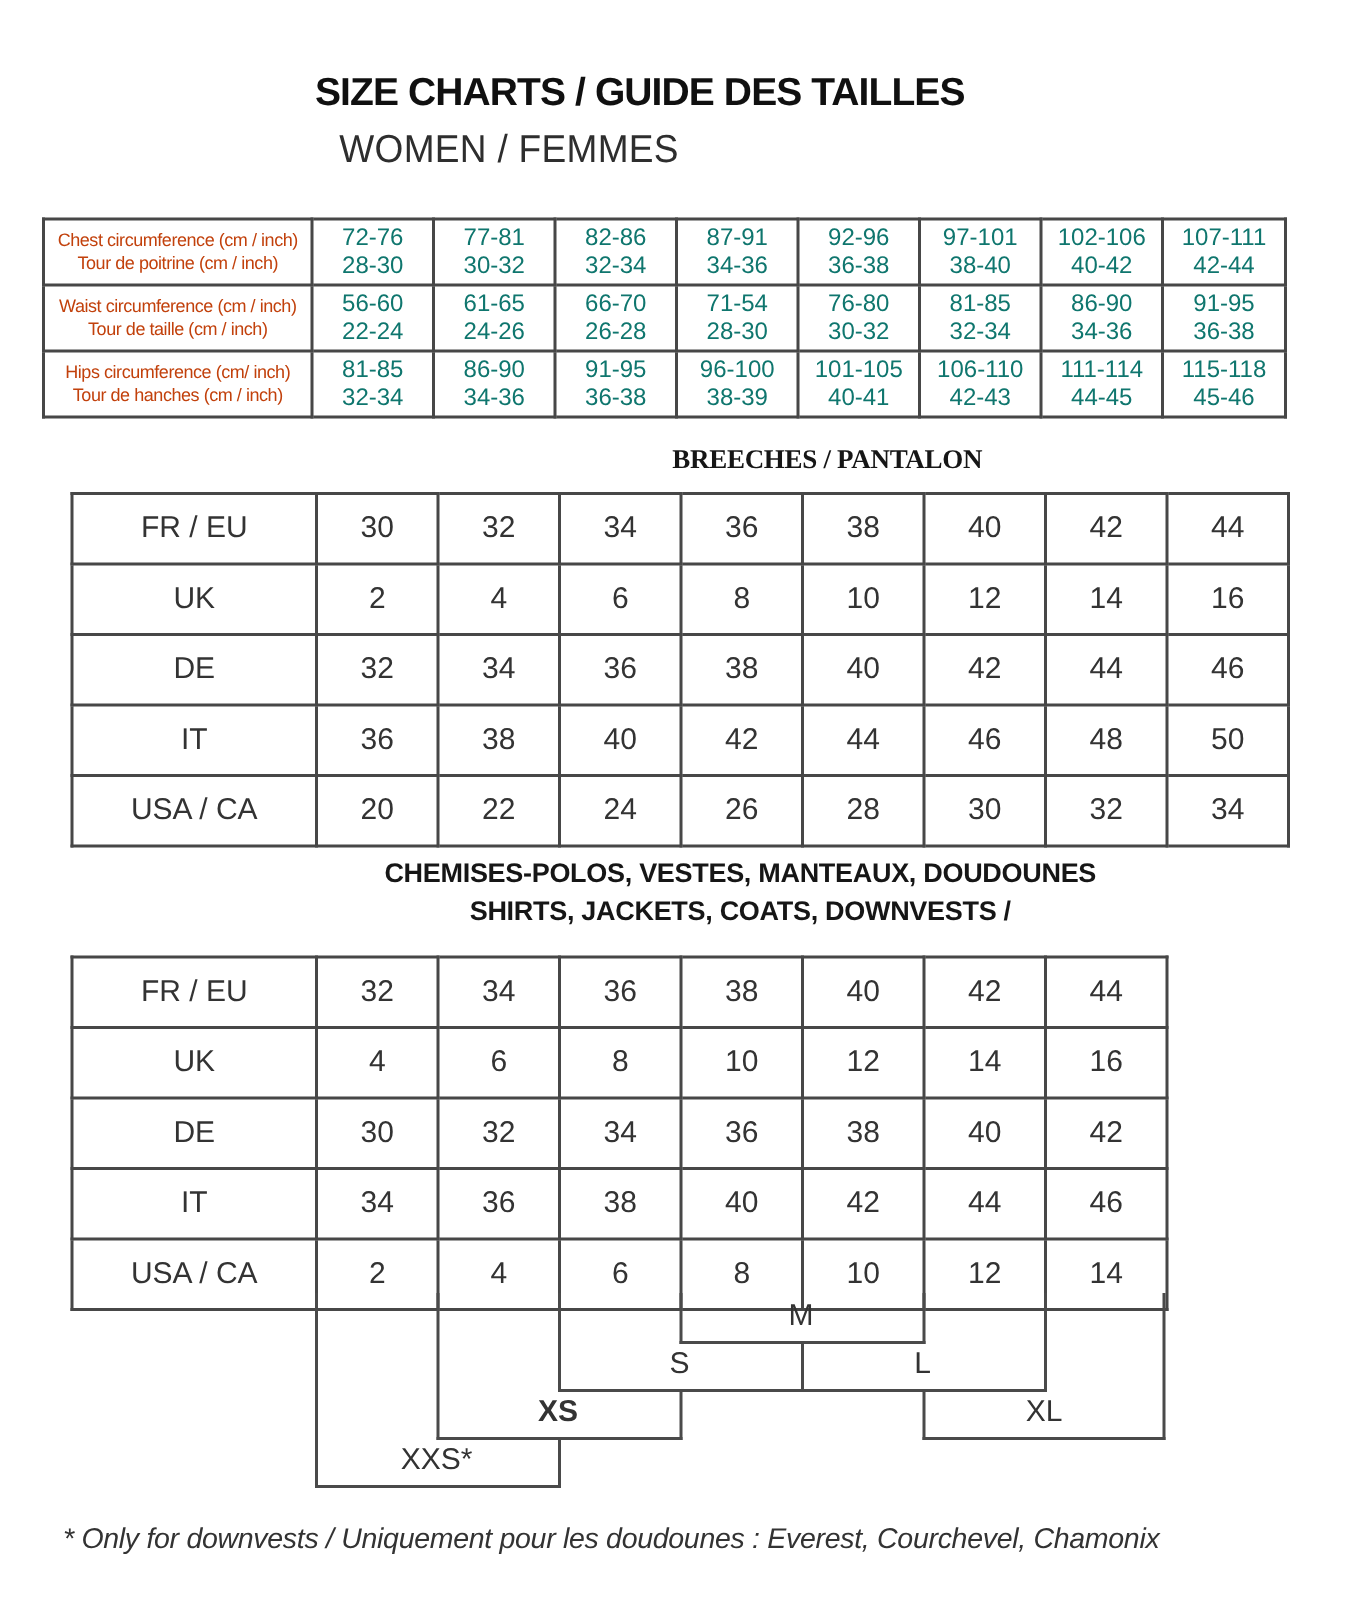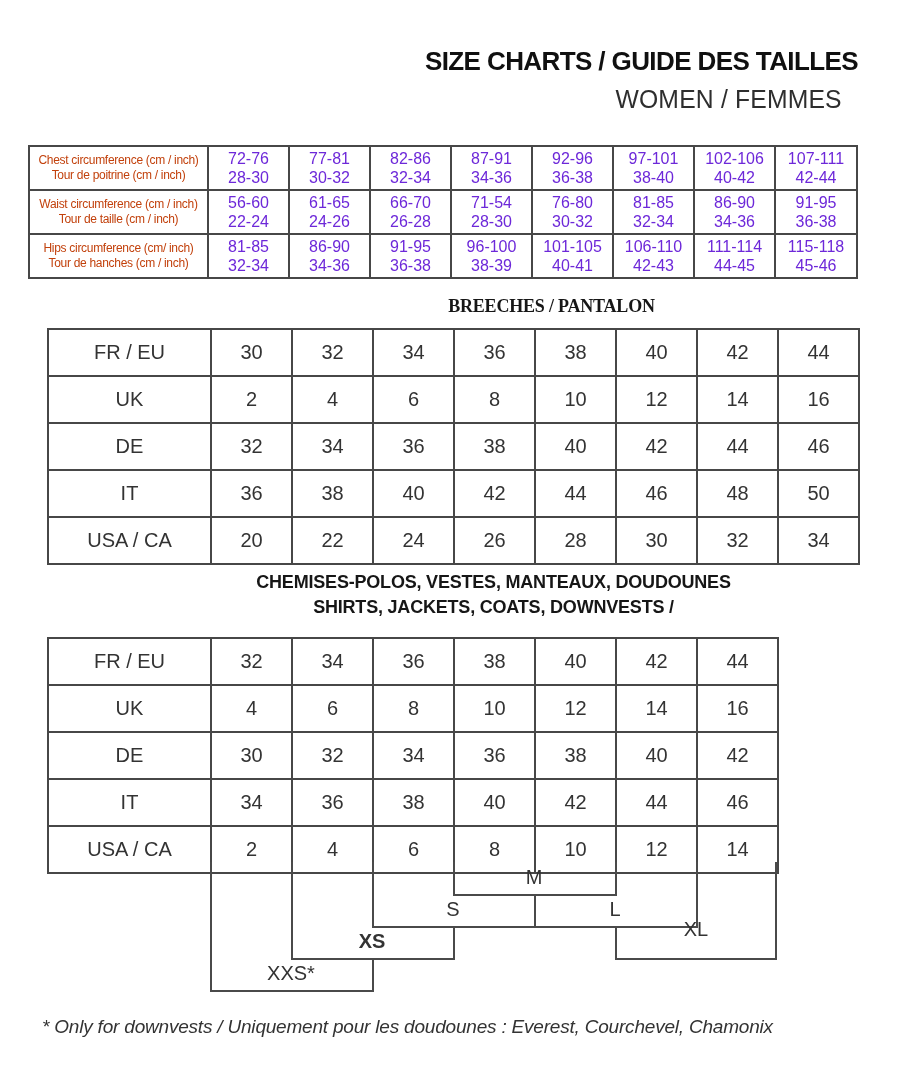--- a/index.html
+++ b/index.html
@@ -4,38 +4,38 @@
 <style>
   html,body { margin:0; padding:0; }
   body {
     width:914px; height:1080px; background:#ffffff;
     font-family:"Liberation Sans", sans-serif;
     position:relative; color:#333333;
     -webkit-font-smoothing:antialiased;
   }
 
   
-  .header-block { position:absolute; left:210px; top:46px; width:648px; text-align:right; }
+  .header-block { position:absolute; left:210px; top:46px; width:648px; text-align:left; }
   .page-title {
     margin:0; font-size:26px; font-weight:bold; color:#101010; letter-spacing:-0.6px;
   }
   .page-subtitle {
     margin:7px 0 0 0; font-size:26px; font-weight:normal; color:#2e2e2e;
     letter-spacing:0.2px; transform:scaleX(0.95); transform-origin:50% 50%;
   }
 
   
   table { border-collapse:collapse; table-layout:fixed; }
   td, th { border:2px solid #474747; text-align:center; vertical-align:middle; padding:0; font-weight:normal; }
 
   
   .measurements-table { position:absolute; left:28px; top:145px; width:829px; }
   .measurements-table td, .measurements-table th { height:42px; }
   .measurements-table th { font-size:12px; line-height:15px; color:#c2410c; letter-spacing:-0.3px;margin-top:48px; }
-  .measurements-table td { font-size:16px; line-height:19px; color:#6d28d9; }
+  .measurements-table td { font-size:16px; line-height:19px; color:#0f766e; }
 
   
   .section-heading {
     position:absolute; text-align:center; font-size:18px; font-weight:bold;
     color:#161616; line-height:25px; letter-spacing:-0.2px;
   }
   .breeches-heading { left:228px; top:294px; width:647px;font-family:Liberation Serif, serif; }
   .shirts-heading   { left:210px; top:570px; width:567px; }
 
   
@@ -362,19 +362,19 @@
     <div class="hl" style="left:568px; top:96px; width:162px;"></div>
 
     <div class="vl" style="left:163px; top:0; height:130px;"></div>
     <div class="vl" style="left:325px; top:96px; height:34px;"></div>
     <div class="hl" style="left:163px; top:128px; width:164px;"></div>
 
     <div class="bracket-label" style="left:487px; top:4px;">M</div>
     <div class="bracket-label" style="left:406px; top:36px;">S</div>
     <div class="bracket-label" style="left:568px; top:36px;">L</div>
     <div class="bracket-label" style="left:325px; top:68px;font-weight:bold;">XS</div>
-    <div class="bracket-label" style="left:649px; top:56px;text-align:right;">XL</div>
+    <div class="bracket-label" style="left:649px; top:68px;text-align:right;">XL</div>
     <div class="bracket-label" style="left:244px; top:100px;">XXS*</div>
   </div>
 
   <div class="footnote">* Only for downvests / Uniquement pour les doudounes : Everest, Courchevel, Chamonix</div>
 
 </div>
 
 </body></html>

